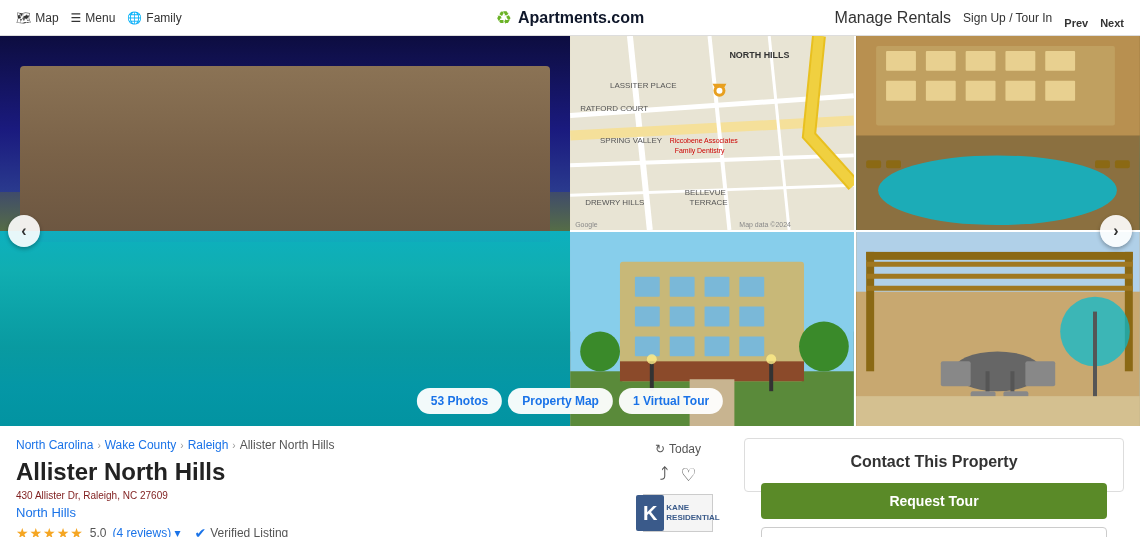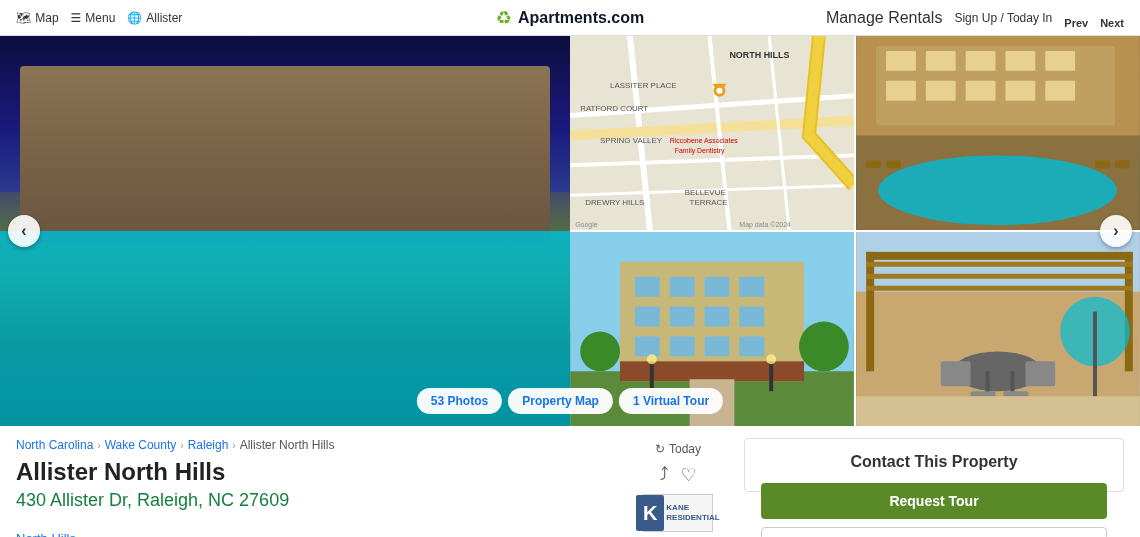--- a/index.html
+++ b/index.html
@@ -169,23 +169,23 @@
     .breadcrumb-sep { color: #999; font-size: 10px; }
     .breadcrumb-current { color: #555; }
 
     .property-title {
       font-size: 24px;
       font-weight: bold;
       color: #222;
       margin-bottom: 4px;
     }
     .property-address {
-      font-size: 18px;
-      color: #15803d;
-      margin-bottom: 18px;
+      font-size: 10px;
+      color: #7f1d1d;
+      margin-bottom: 2px;
     }
     .neighborhood-link {
       font-size: 13px;
       color: #1a73e8;
       text-decoration: none;
       cursor: pointer;
     }
     .rating-row {
       display: flex;
       align-items: center;
@@ -284,33 +284,33 @@
     <div class="map-btn">
       <span>🗺</span>
       <span>Map</span>
     </div>
     <div class="menu-btn">
       <span>☰</span>
       <span>Menu</span>
     </div>
     <div class="lang-btn">
       <span>🌐</span>
-      <span>Allister</span>
+      <span>Family</span>
     </div>
   </div>
   <div class="header-center">
     <span class="logo-icon">♻</span>
     <span class="logo-text">Apartments.com</span>
   </div>
   <div class="header-right">
     <span class="manage-link">Manage Rentals</span>
     <span class="sign-link">
       <span>Sign Up</span>
       <span>/</span>
-      <span>Today In</span>
+      <span>Tour In</span>
     </span>
     <span class="nav-btn">Prev</span>
     <span class="nav-btn">Next</span>
   </div>
 </header>
 
 <div class="gallery" style="position:relative;">
 
   <div class="gallery-main">
     <div class="gallery-main-img">

